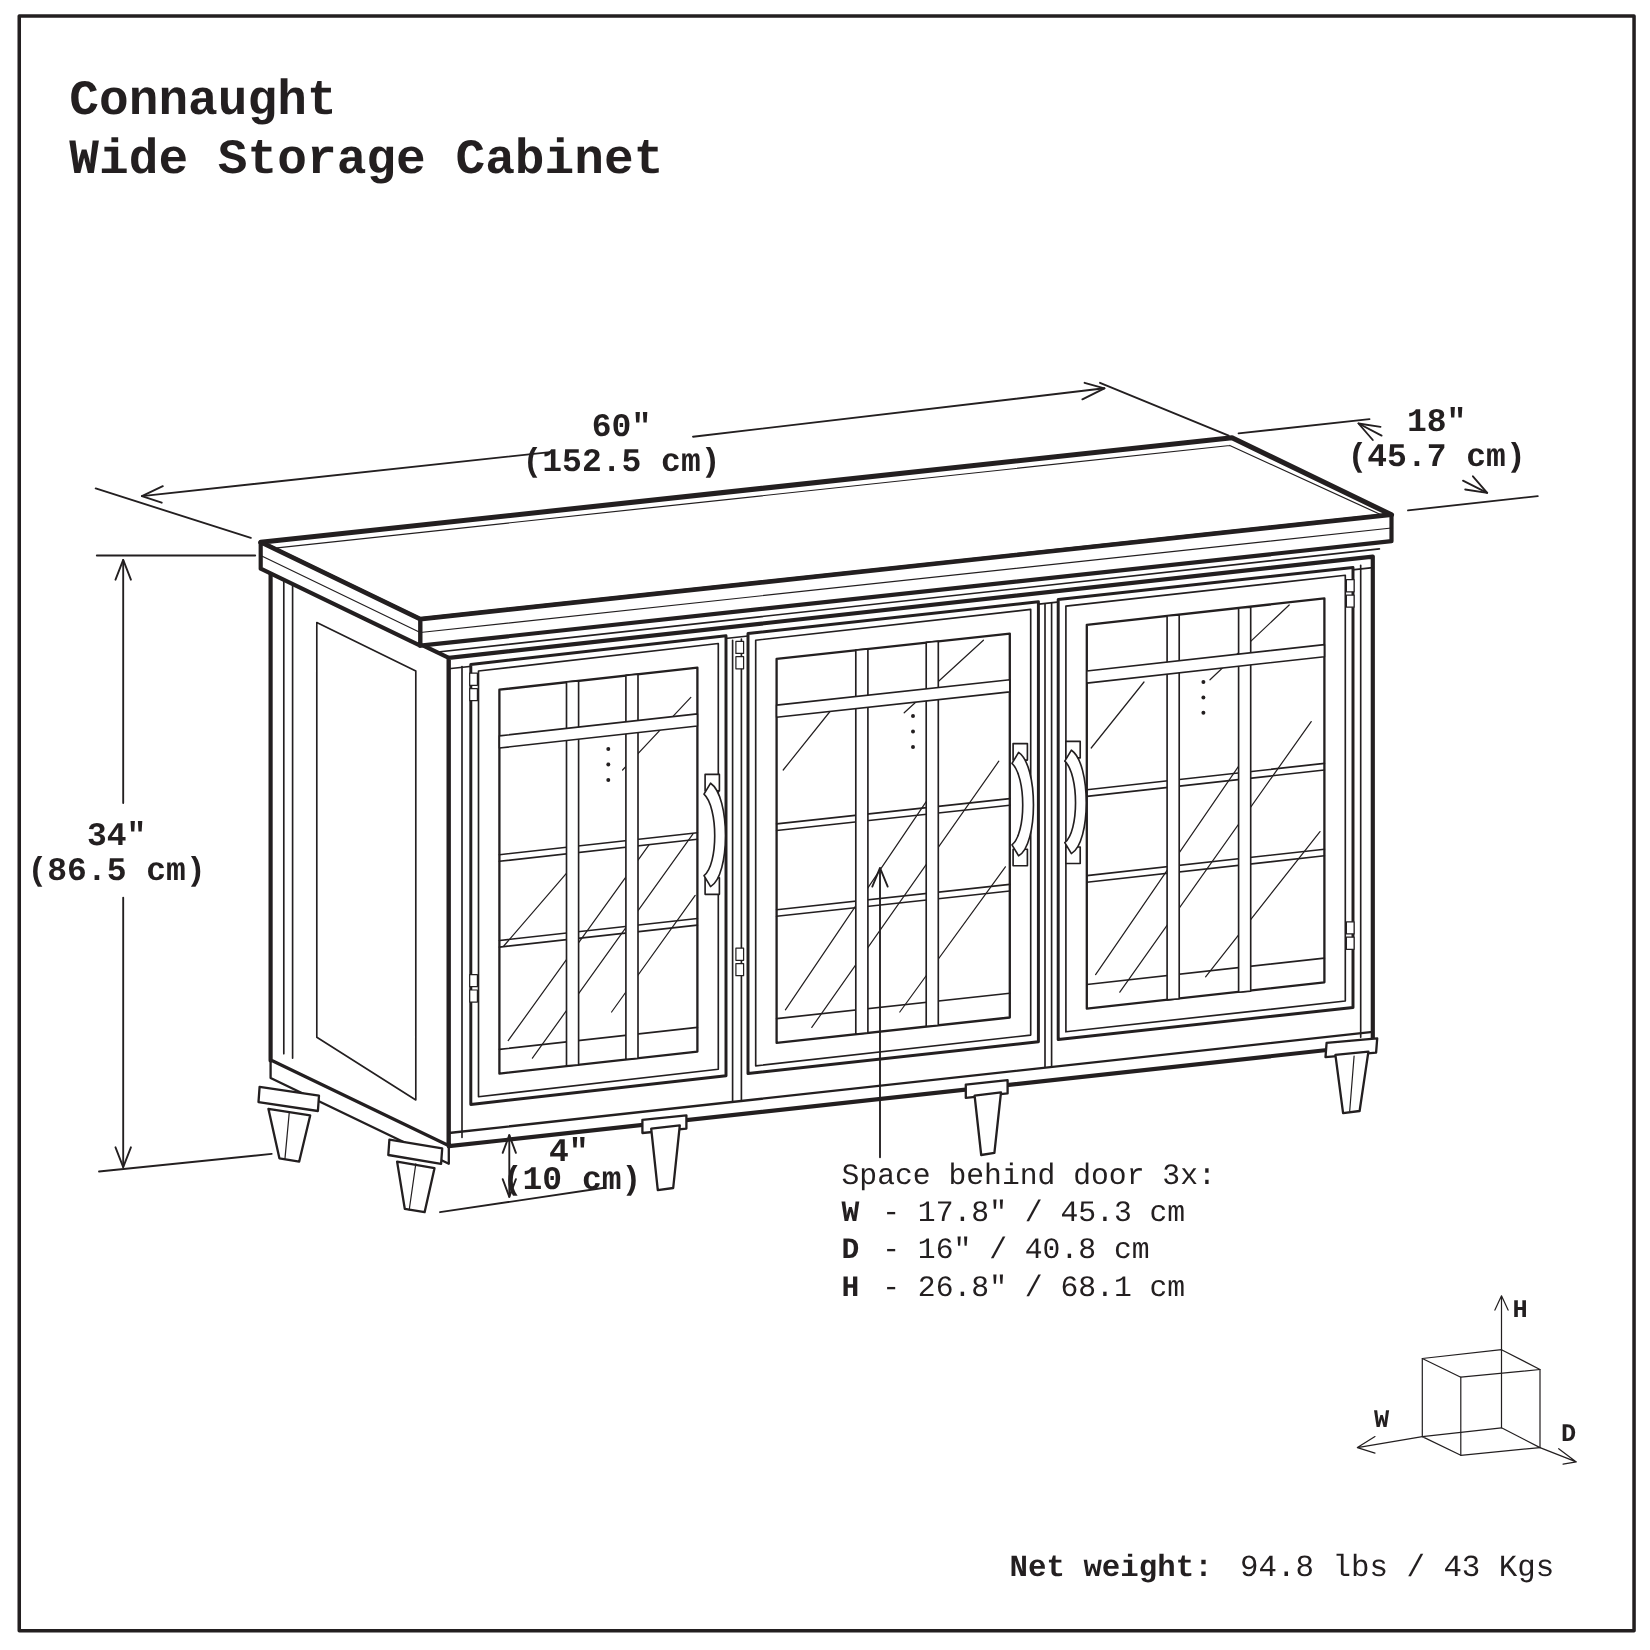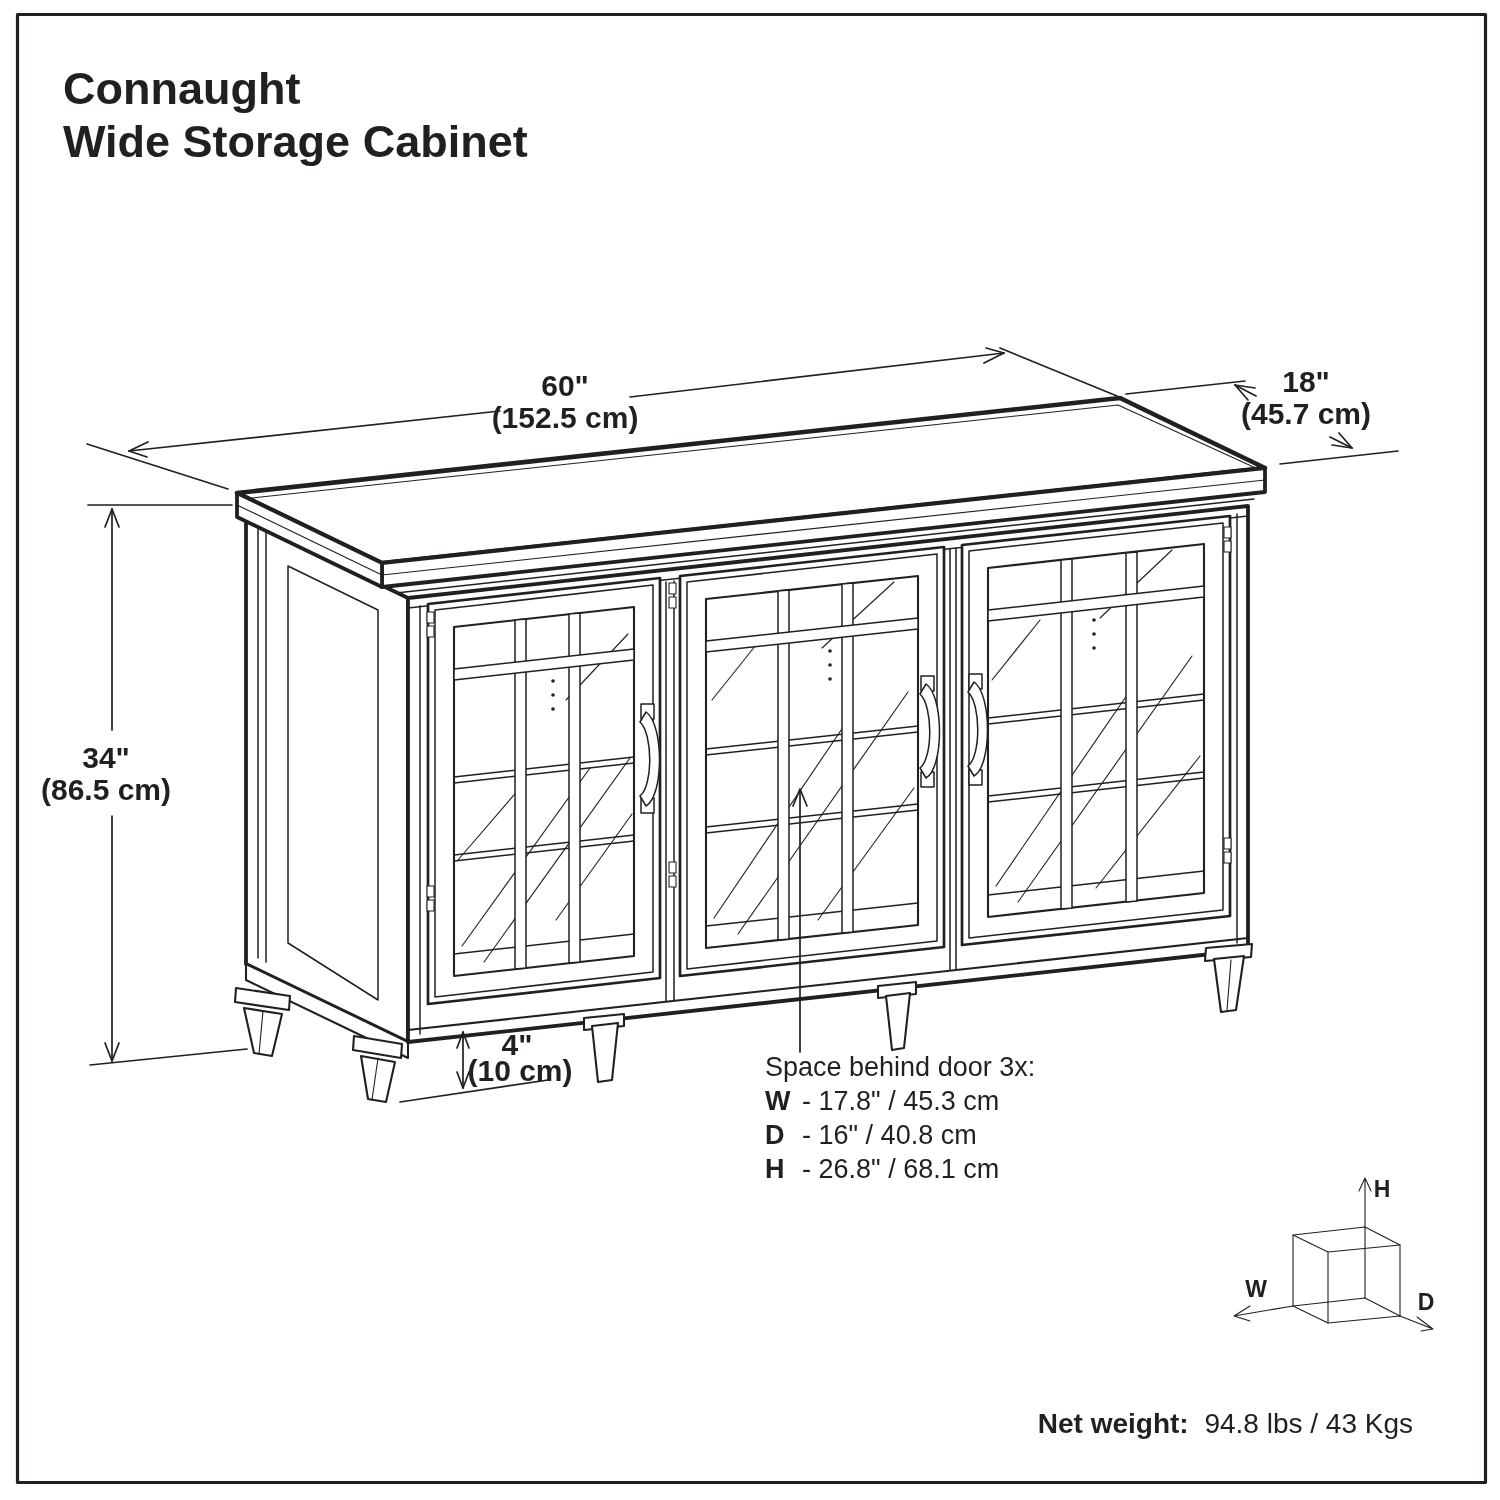--- a/index.html
+++ b/index.html
@@ -1,17 +1,17 @@
 <!DOCTYPE html>
 <html><head>
 <meta charset="utf-8">
 <style>
   html,body{margin:0;padding:0;background:#ffffff;}
   .sheet{position:relative;width:1500px;height:1500px;background:#ffffff;overflow:hidden;
-         font-family:Liberation Sans, sans-serif;}
+         font-family:Liberation Mono, monospace;}
   svg{position:absolute;left:0;top:0;}
   svg *{stroke-linecap:round;stroke-linejoin:round;}
   .ln{fill:none;stroke:#231f20;}
   .fw{fill:#ffffff;stroke:#231f20;}
   .fd{fill:#231f20;stroke:none;}
   .hair{stroke-width:1.1;}
   .thin{stroke-width:1.5;}
   .mid{stroke-width:2.1;}
   .door{stroke-width:2.7;}
   .heavy{stroke-width:3.8;}

